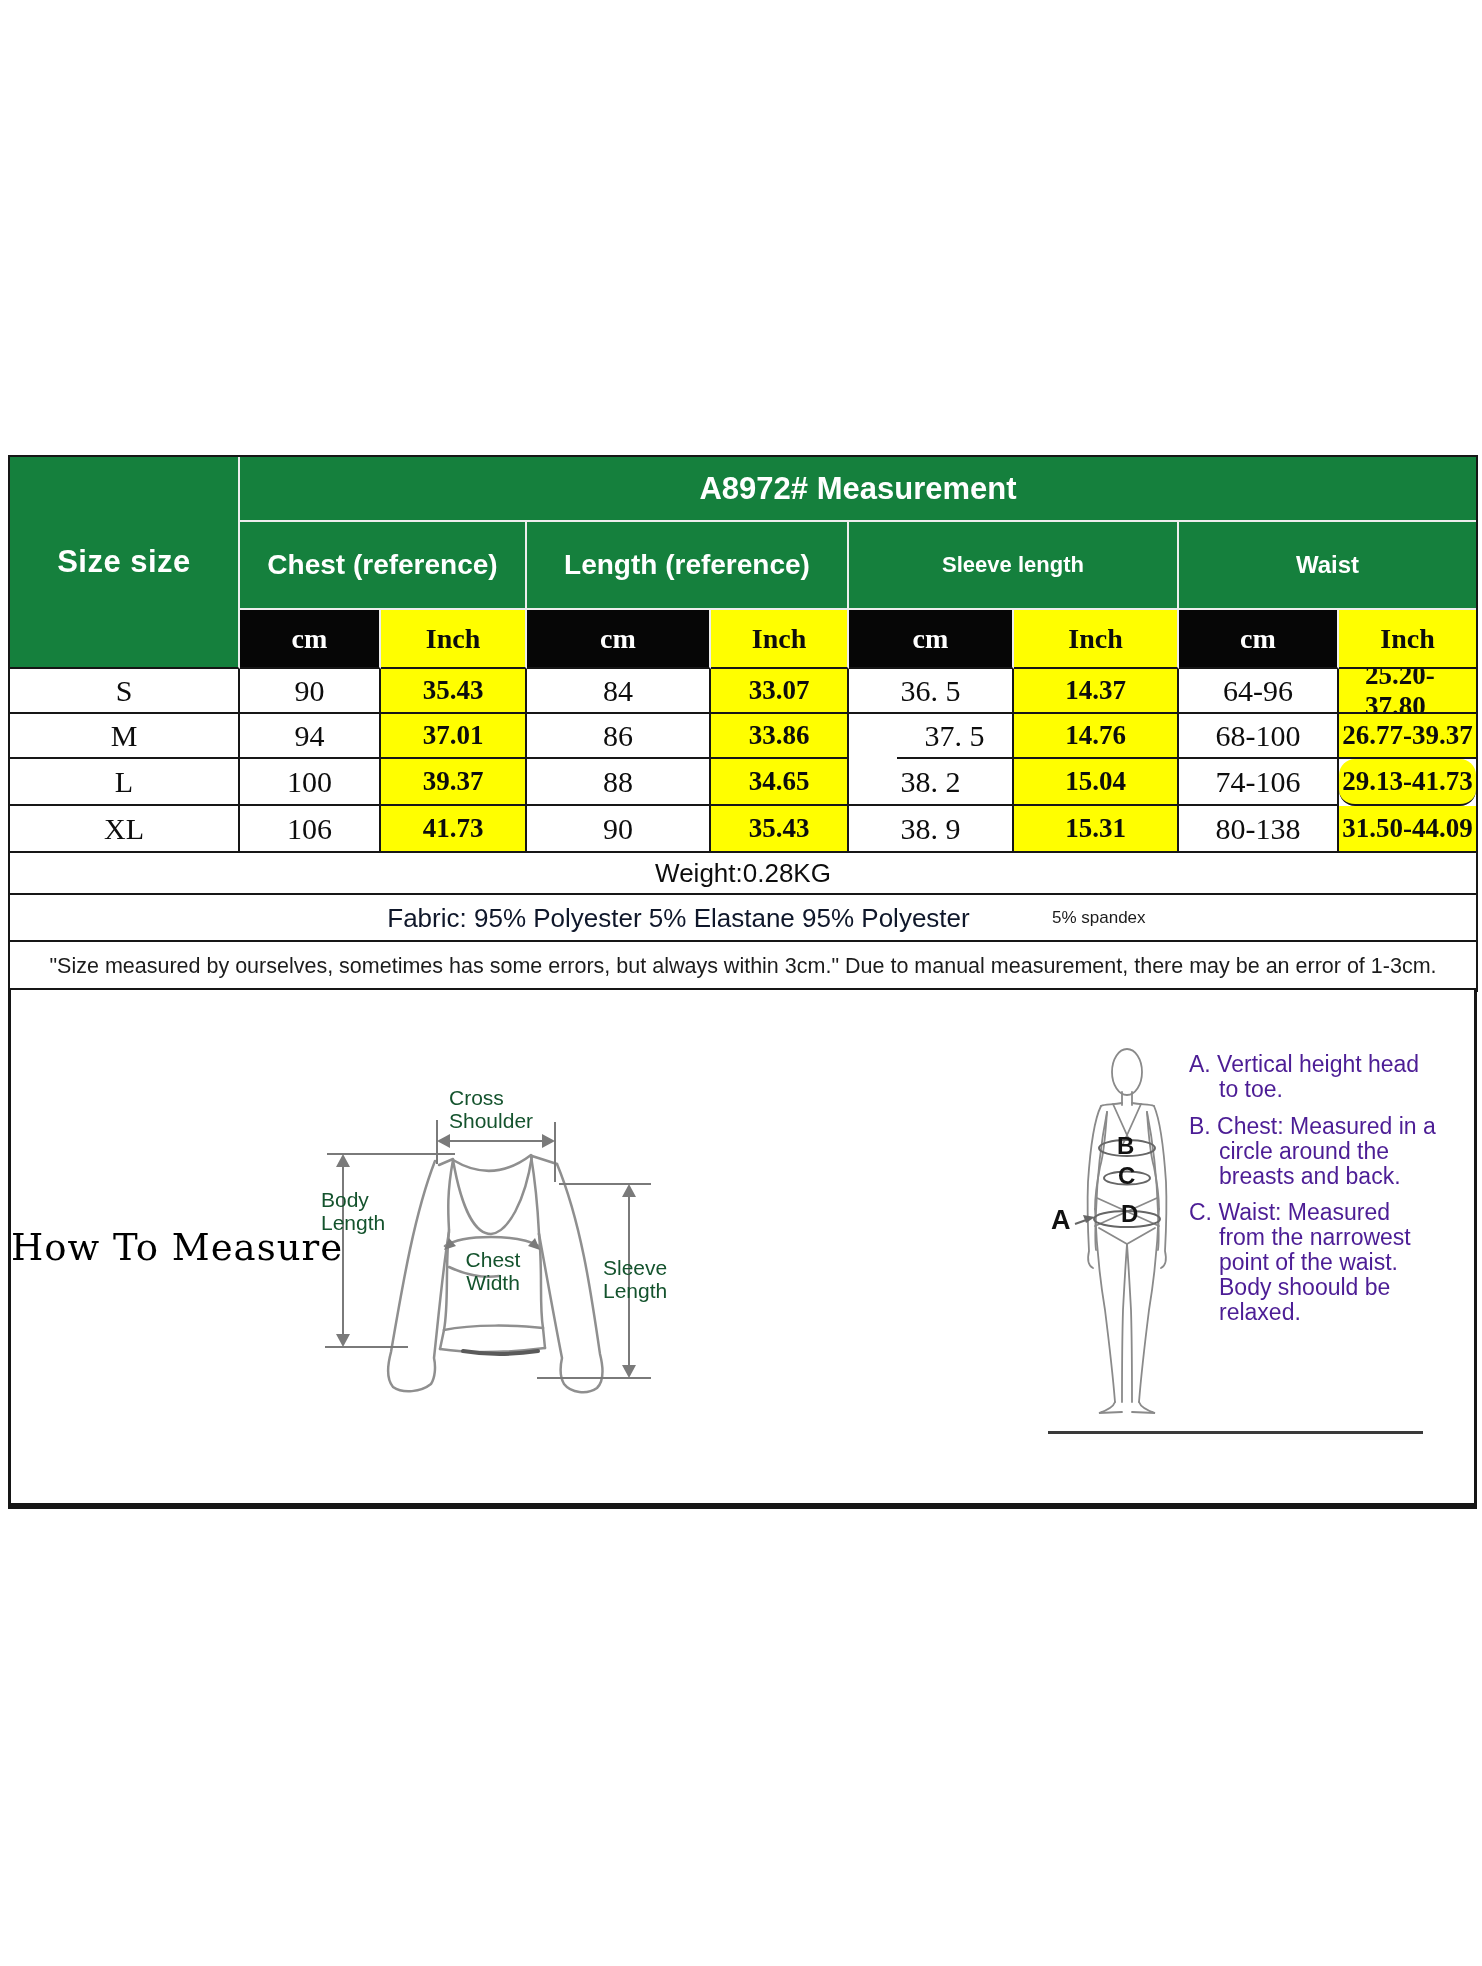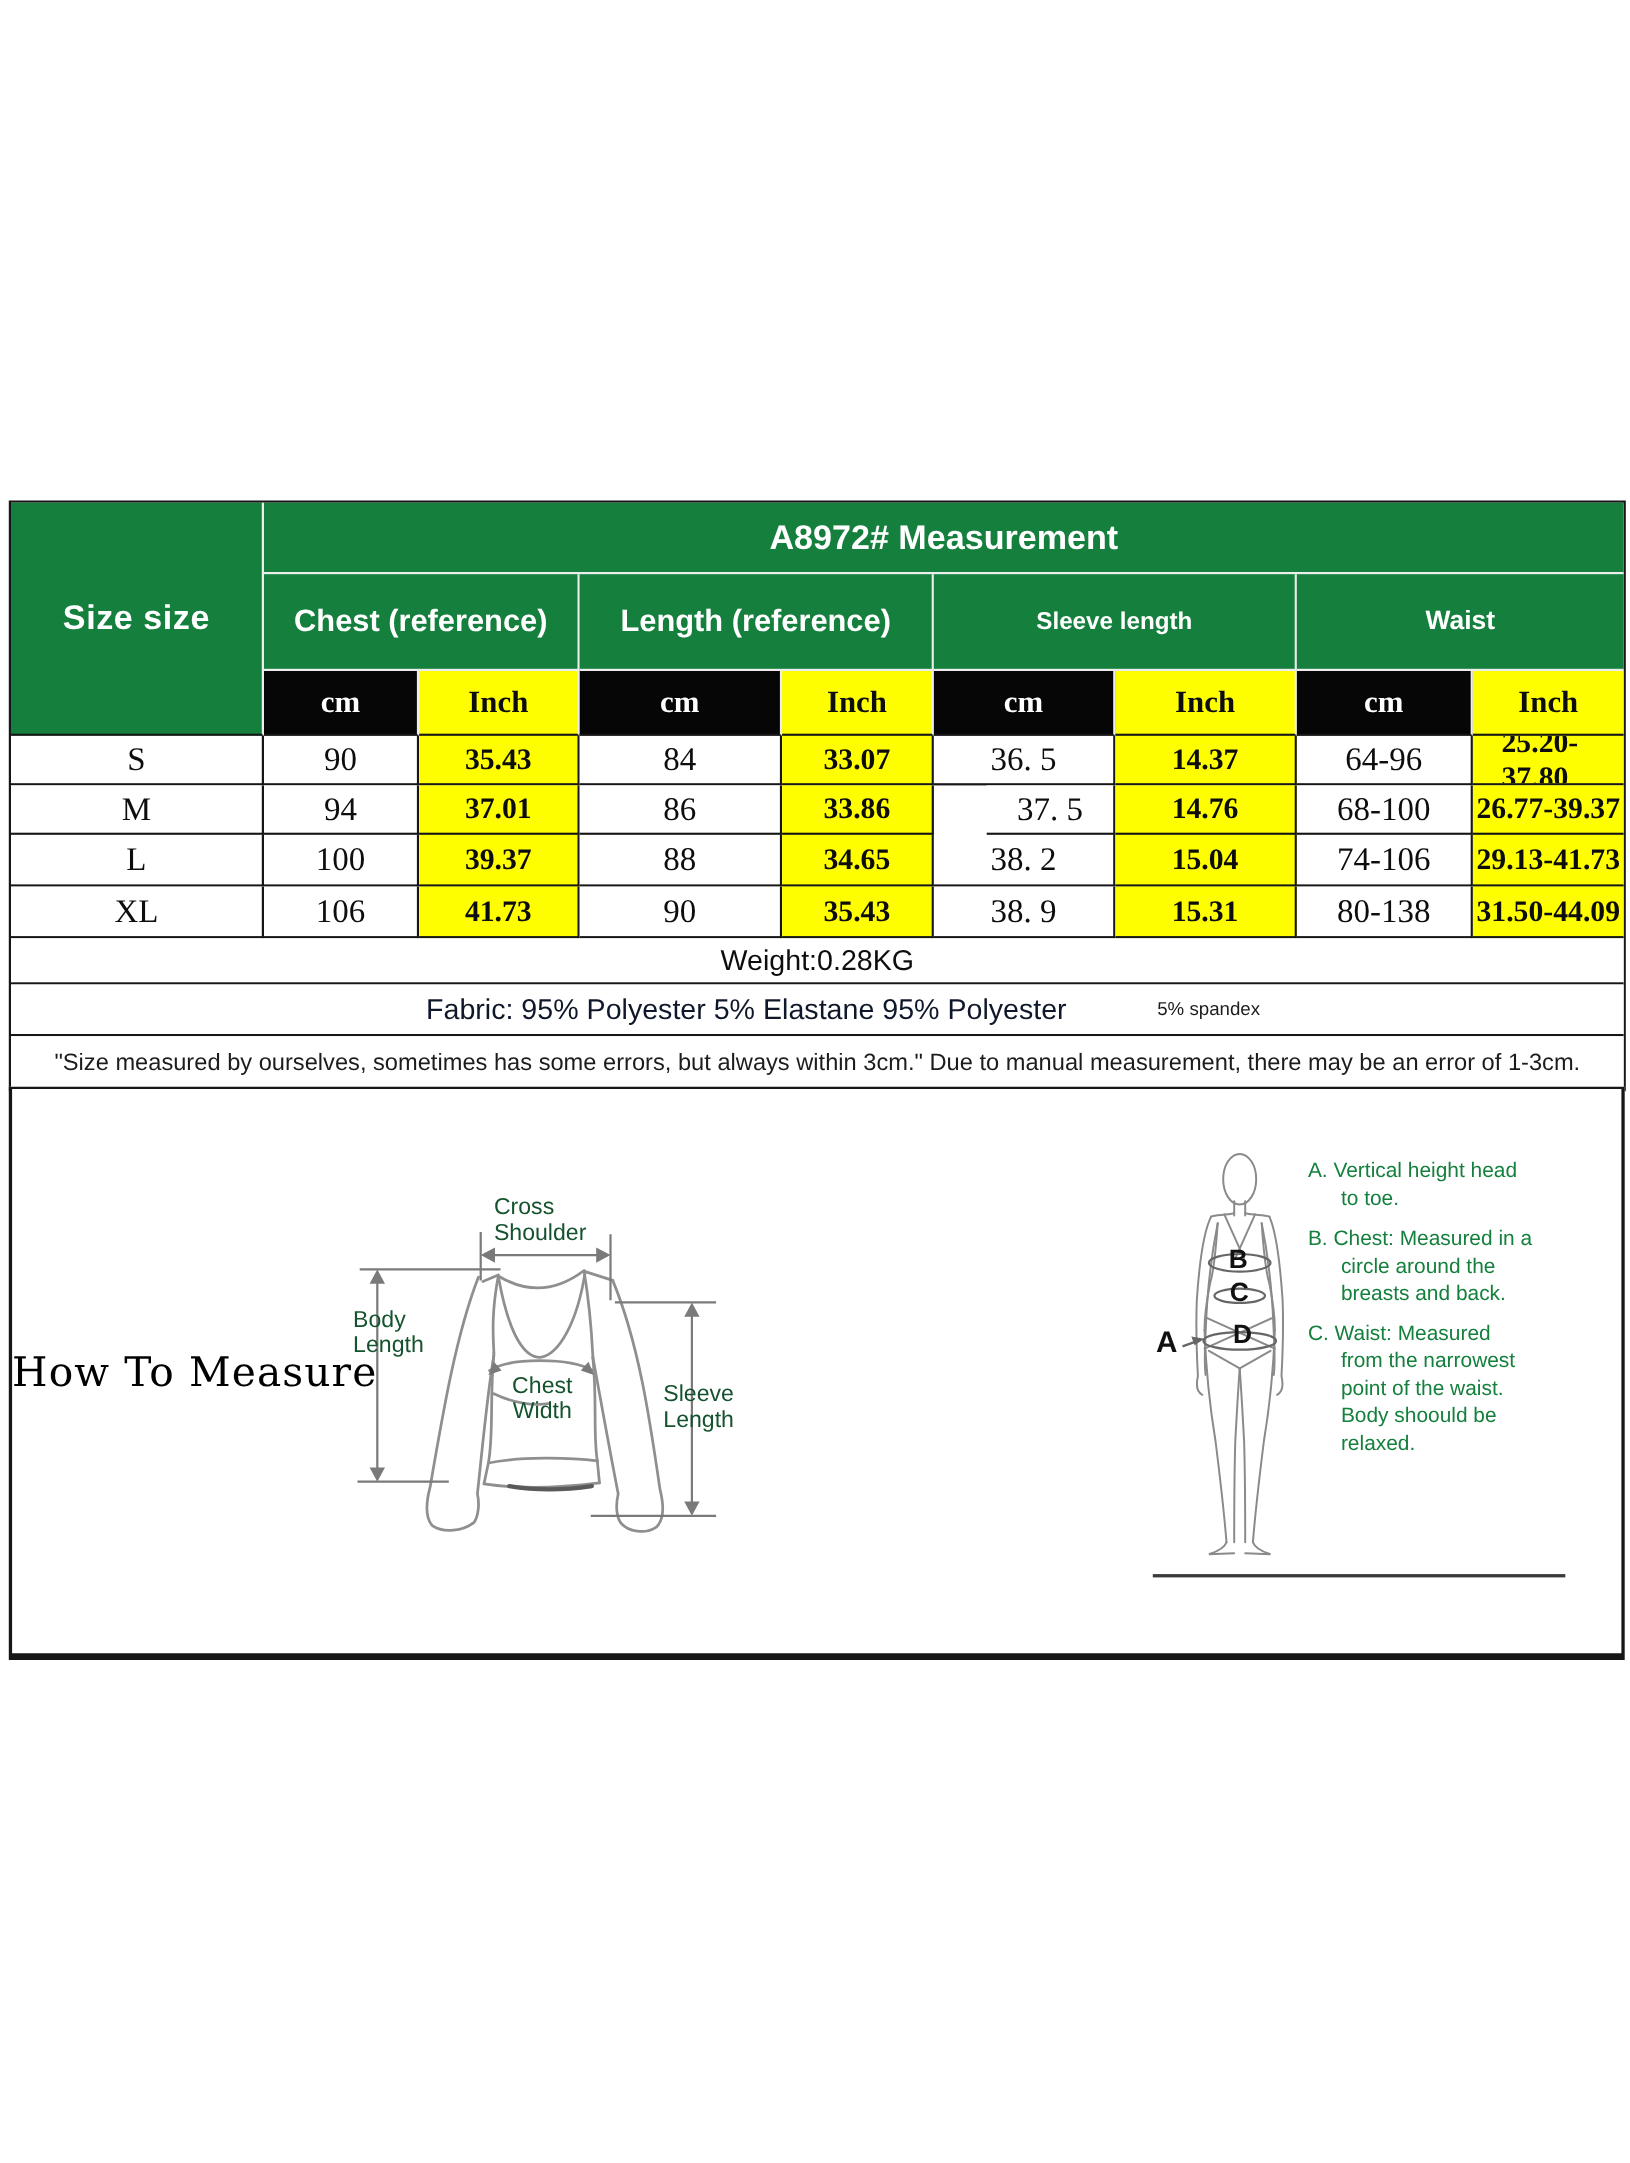--- a/index.html
+++ b/index.html
@@ -42,22 +42,22 @@
   .measure-box{position:absolute;left:8px;top:988px;width:1463px;height:513px;
     background:#fff;border:3px solid #161616;border-top-width:2px;border-bottom-width:6px;}
   .htm-heading{position:absolute;left:0px;top:236px;width:264px;text-align:center;
     font-family:"DejaVu Serif",serif;font-size:37px;color:#000;letter-spacing:1px;white-space:nowrap;}
   .glabel{position:absolute;white-space:pre-line;color:#14532d;font-size:21px;line-height:23px;}
   .garment-wrap{position:absolute;left:292px;top:72px;width:360px;height:400px;}
   .body-wrap{position:absolute;left:1022px;top:42px;width:200px;height:390px;}
   .marker{position:absolute;color:#111;font-weight:700;font-size:24px;line-height:24px;}
   .marker-a{font-size:27px;}
   .notes{position:absolute;left:1178px;top:56px;width:240px;height:400px;}
-  .note{position:absolute;left:0;width:235px;white-space:pre-line;color:#15803d;
-        font-size:19px;line-height:25px;padding-left:30px;text-indent:-30px;}
+  .note{position:absolute;left:0;width:235px;white-space:pre-line;color:#4c1d95;
+        font-size:23px;line-height:25px;padding-left:30px;text-indent:-30px;}
   .note-a{top:6px;}  .note-b{top:68px;}  .note-c{top:154px;}  .note-d{top:286px;}
   .underline-rule{position:absolute;left:1037px;top:441px;width:375px;height:3px;background:#3a3a3a;}
 </style>
 </head>
 <body>
 
 <div class="page">
 
   <div class="size-table">
     <div class="cell hc c-size">Size size</div>
@@ -98,21 +98,21 @@
     <div class="cell dc inch no-r" style="grid-row:5;grid-column:9;">26.77-39.37</div>
 
     <div class="cell dc" style="grid-row:6;grid-column:1;">L</div>
     <div class="cell dc" style="grid-row:6;grid-column:2;">100</div>
     <div class="cell dc inch" style="grid-row:6;grid-column:3;">39.37</div>
     <div class="cell dc" style="grid-row:6;grid-column:4;">88</div>
     <div class="cell dc inch" style="grid-row:6;grid-column:5;">34.65</div>
     <div class="cell dc" style="grid-row:6;grid-column:6;">38. 2</div>
     <div class="cell dc inch" style="grid-row:6;grid-column:7;">15.04</div>
     <div class="cell dc" style="grid-row:6;grid-column:8;">74-106</div>
-    <div class="cell dc inch no-r" style="grid-row:6;grid-column:9;">29.13-41.73</div>
+    <div class="cell dc inch no-r" style="grid-row:6;grid-column:9;border-radius:16px;">29.13-41.73</div>
 
     <div class="cell dc" style="grid-row:7;grid-column:1;">XL</div>
     <div class="cell dc" style="grid-row:7;grid-column:2;">106</div>
     <div class="cell dc inch" style="grid-row:7;grid-column:3;">41.73</div>
     <div class="cell dc" style="grid-row:7;grid-column:4;">90</div>
     <div class="cell dc inch" style="grid-row:7;grid-column:5;">35.43</div>
     <div class="cell dc" style="grid-row:7;grid-column:6;">38. 9</div>
     <div class="cell dc inch" style="grid-row:7;grid-column:7;">15.31</div>
     <div class="cell dc" style="grid-row:7;grid-column:8;">80-138</div>
     <div class="cell dc inch no-r" style="grid-row:7;grid-column:9;">31.50-44.09</div>

